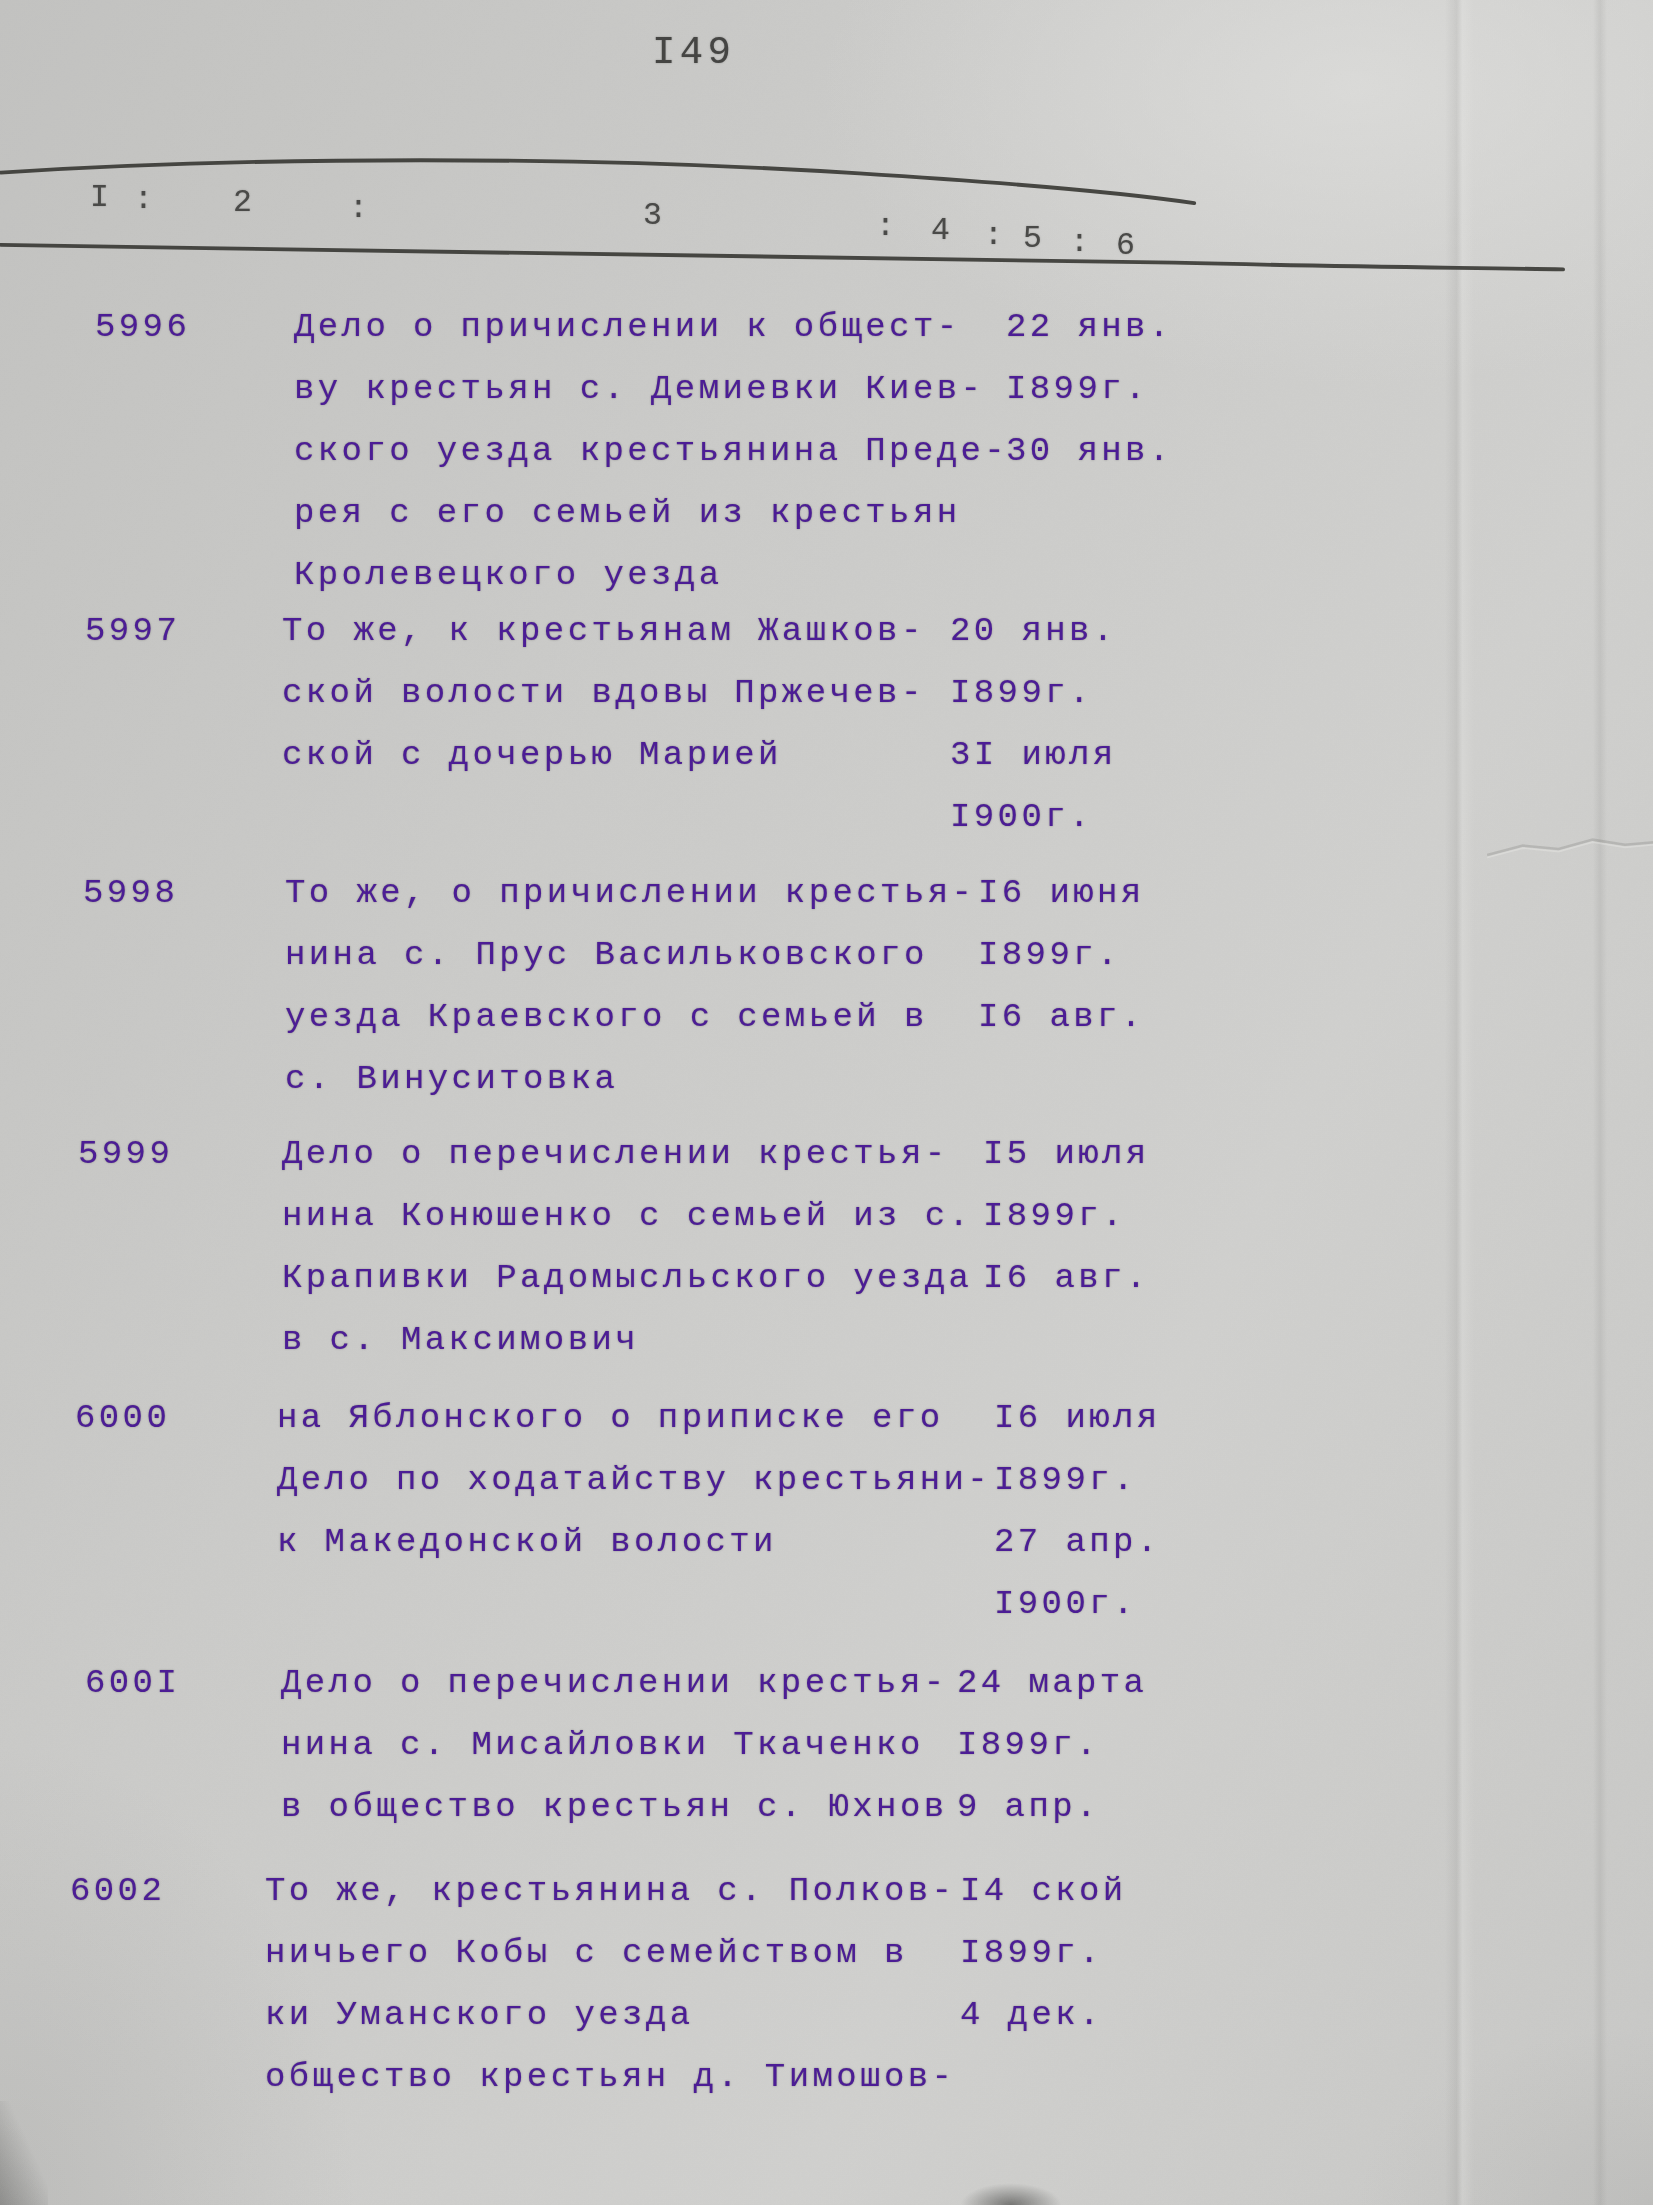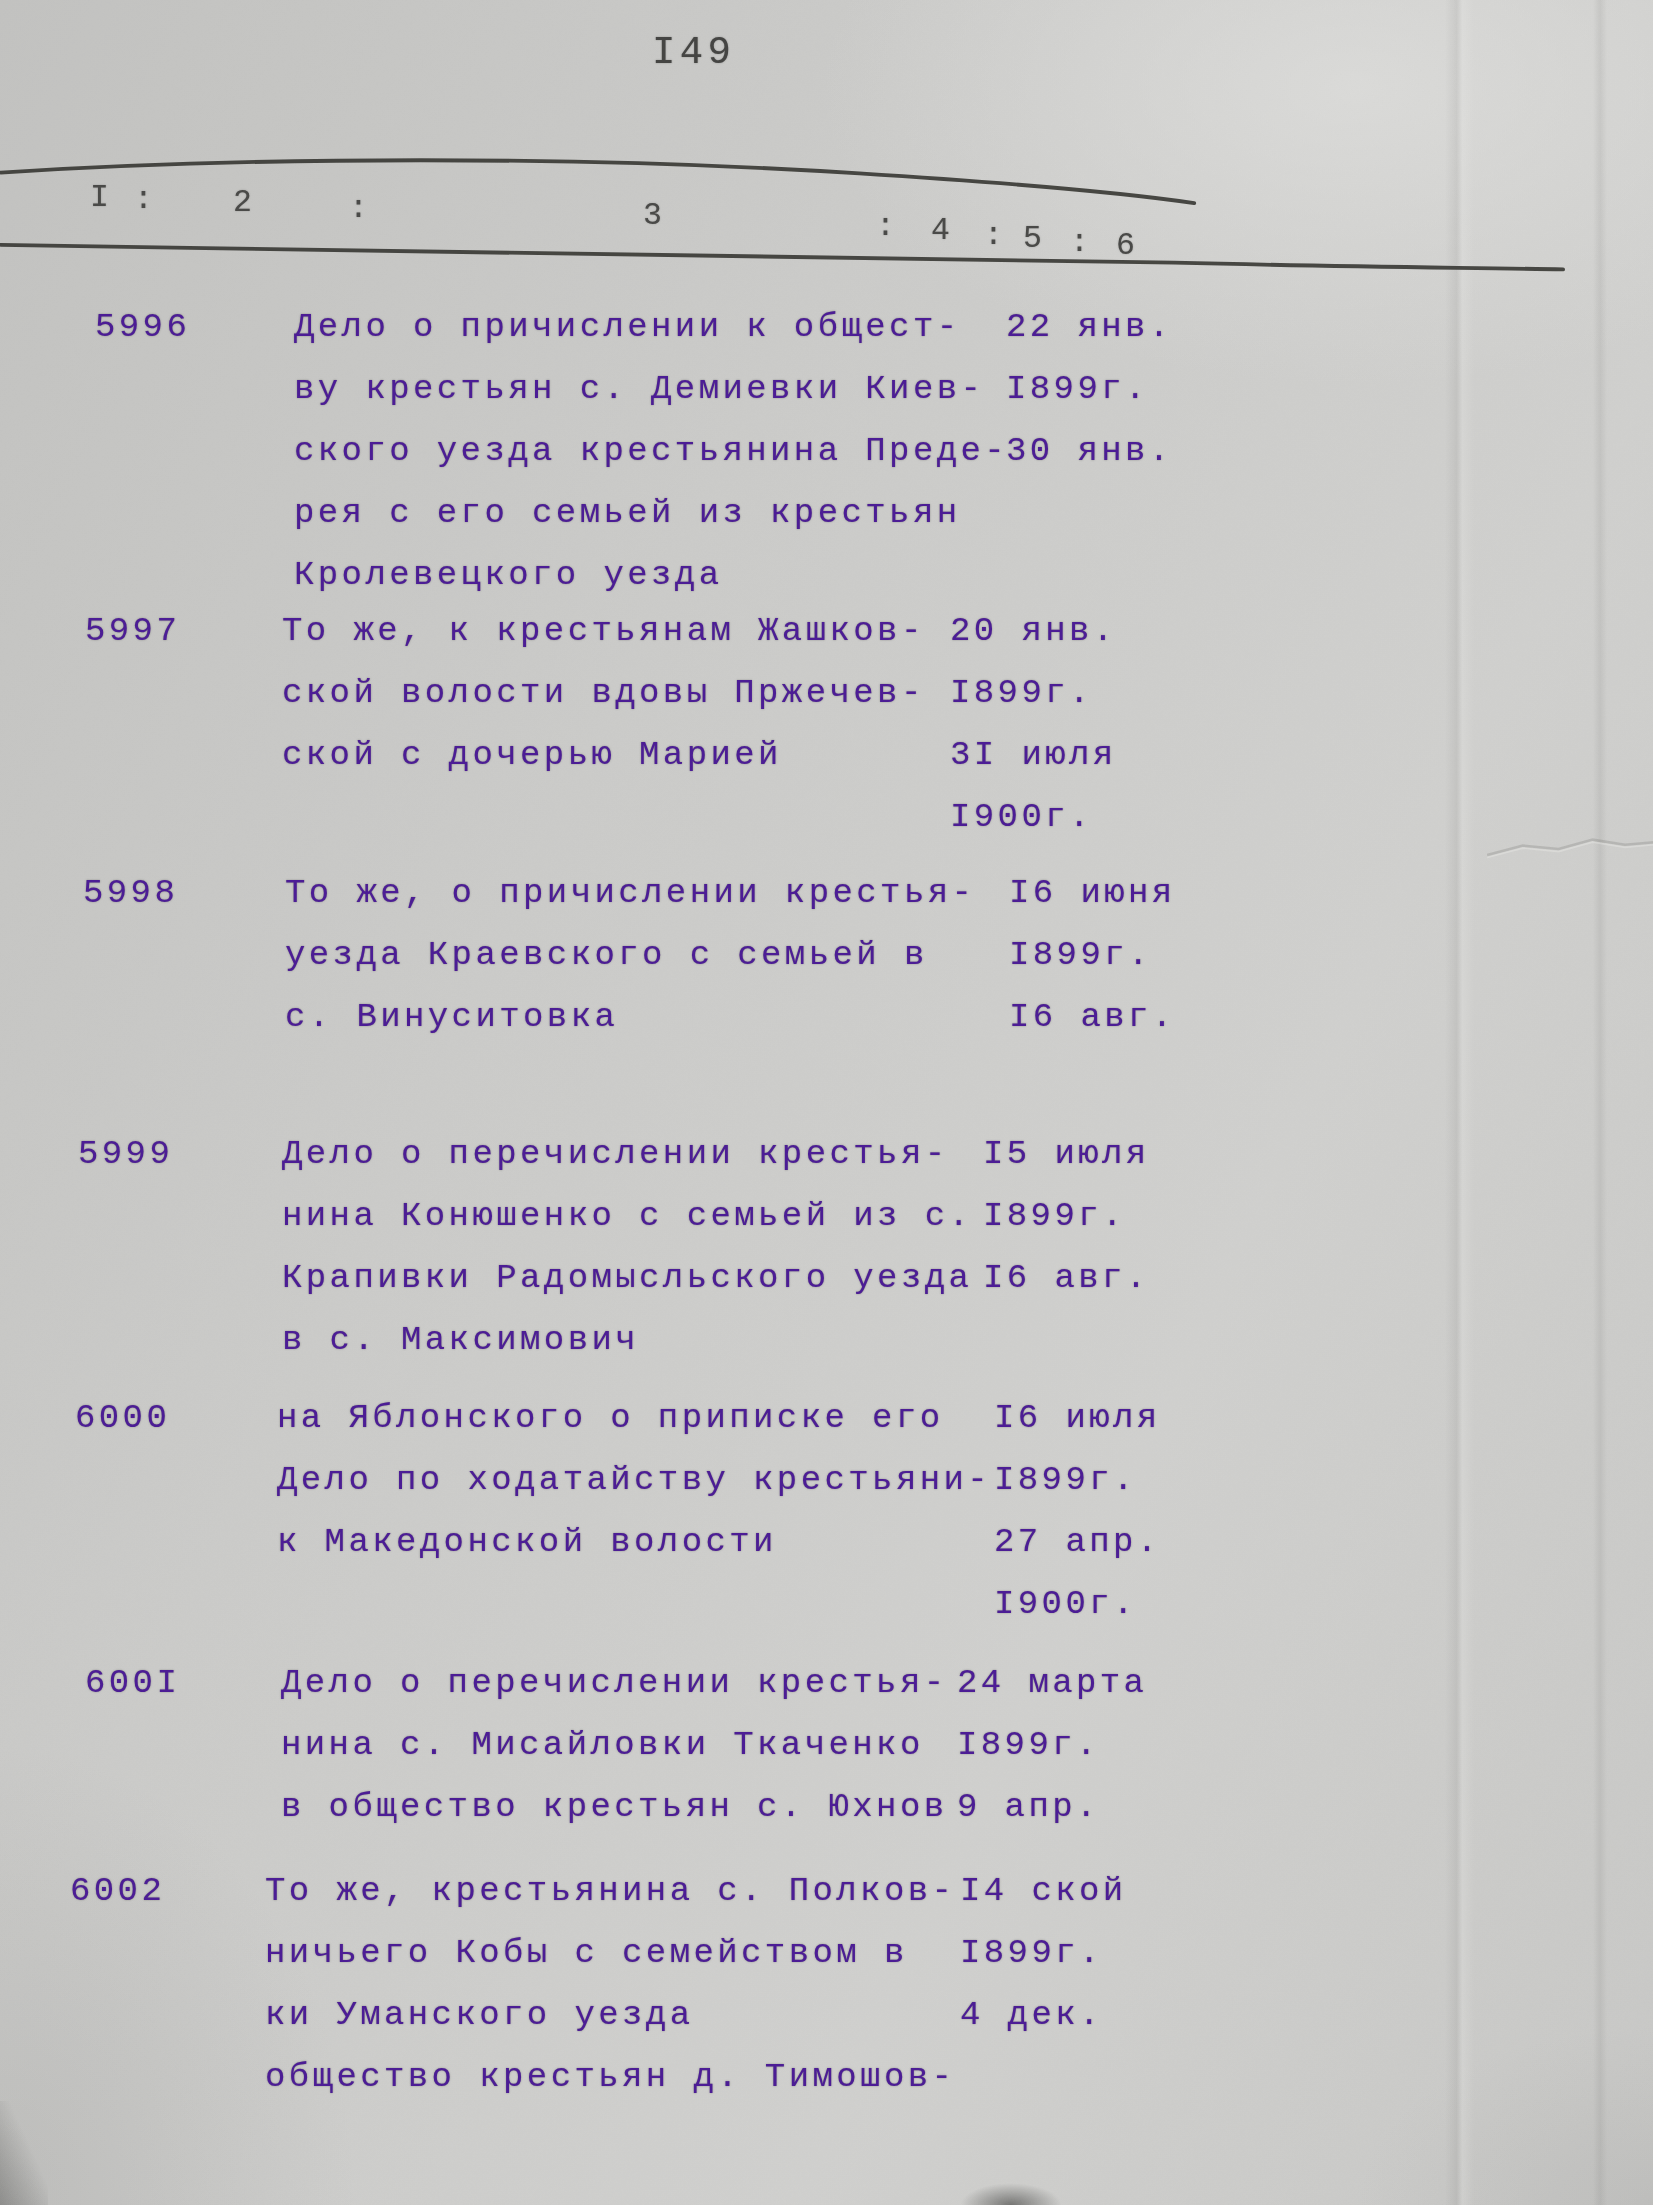--- a/index.html
+++ b/index.html
@@ -101,21 +101,21 @@
   
   .entry:nth-child(1) { top: 296px; }
   .entry:nth-child(2) { top: 600px; }
   .entry:nth-child(3) { top: 862px; }
   .entry:nth-child(4) { top: 1123px; }
   .entry:nth-child(5) { top: 1387px; }
   .entry:nth-child(6) { top: 1652px; }
   .entry:nth-child(7) { top: 1860px; }
   .entry:nth-child(1) .num { left: 95px; } .entry:nth-child(1) .desc { left: 294px; } .entry:nth-child(1) .dates { left: 1006px; }
   .entry:nth-child(2) .num { left: 85px; } .entry:nth-child(2) .desc { left: 282px; } .entry:nth-child(2) .dates { left: 950px; }
-  .entry:nth-child(3) .num { left: 83px;  } .entry:nth-child(3) .desc { left: 285px; } .entry:nth-child(3) .dates { left: 978px; margin-left: 31px; }
+  .entry:nth-child(3) .num { left: 83px;  } .entry:nth-child(3) .desc { left: 285px; } .entry:nth-child(3) .dates { left: 978px; }
   .entry:nth-child(4) .num { left: 78px;  } .entry:nth-child(4) .desc { left: 282px; } .entry:nth-child(4) .dates { left: 983px; }
   .entry:nth-child(5) .num { left: 75px;  } .entry:nth-child(5) .desc { left: 277px; } .entry:nth-child(5) .dates { left: 994px; }
   .entry:nth-child(6) .num { left: 85px; text-align: center; } .entry:nth-child(6) .desc { left: 281px; } .entry:nth-child(6) .dates { left: 957px; }
   .entry:nth-child(7) .num { left: 70px;  } .entry:nth-child(7) .desc { left: 265px; } .entry:nth-child(7) .dates { left: 960px; }
 </style>
 </head>
 <body>
 
 <svg class="noise-overlay" width="1654" height="2205" xmlns="http://www.w3.org/2000/svg" viewBox="0 0 1944 2592">
   <filter id="grain">
@@ -188,20 +188,21 @@
         <div class="line">I899г.</div>
         <div class="line">3I июля</div>
         <div class="line">I900г.</div>
       </div>
   </div>
 
   <div class="entry">
     <div class="num line">5998</div>
     <div class="desc">
         <div class="line">То же, о причислении крестья-</div>
+        <div class="line">нина с. Прус Васильковского</div>
         <div class="line">уезда Краевского с семьей в</div>
         <div class="line">с. Винуситовка</div>
       </div>
     <div class="dates">
         <div class="line">I6 июня</div>
         <div class="line">I899г.</div>
         <div class="line">I6 авг.</div>
       </div>
   </div>
 

